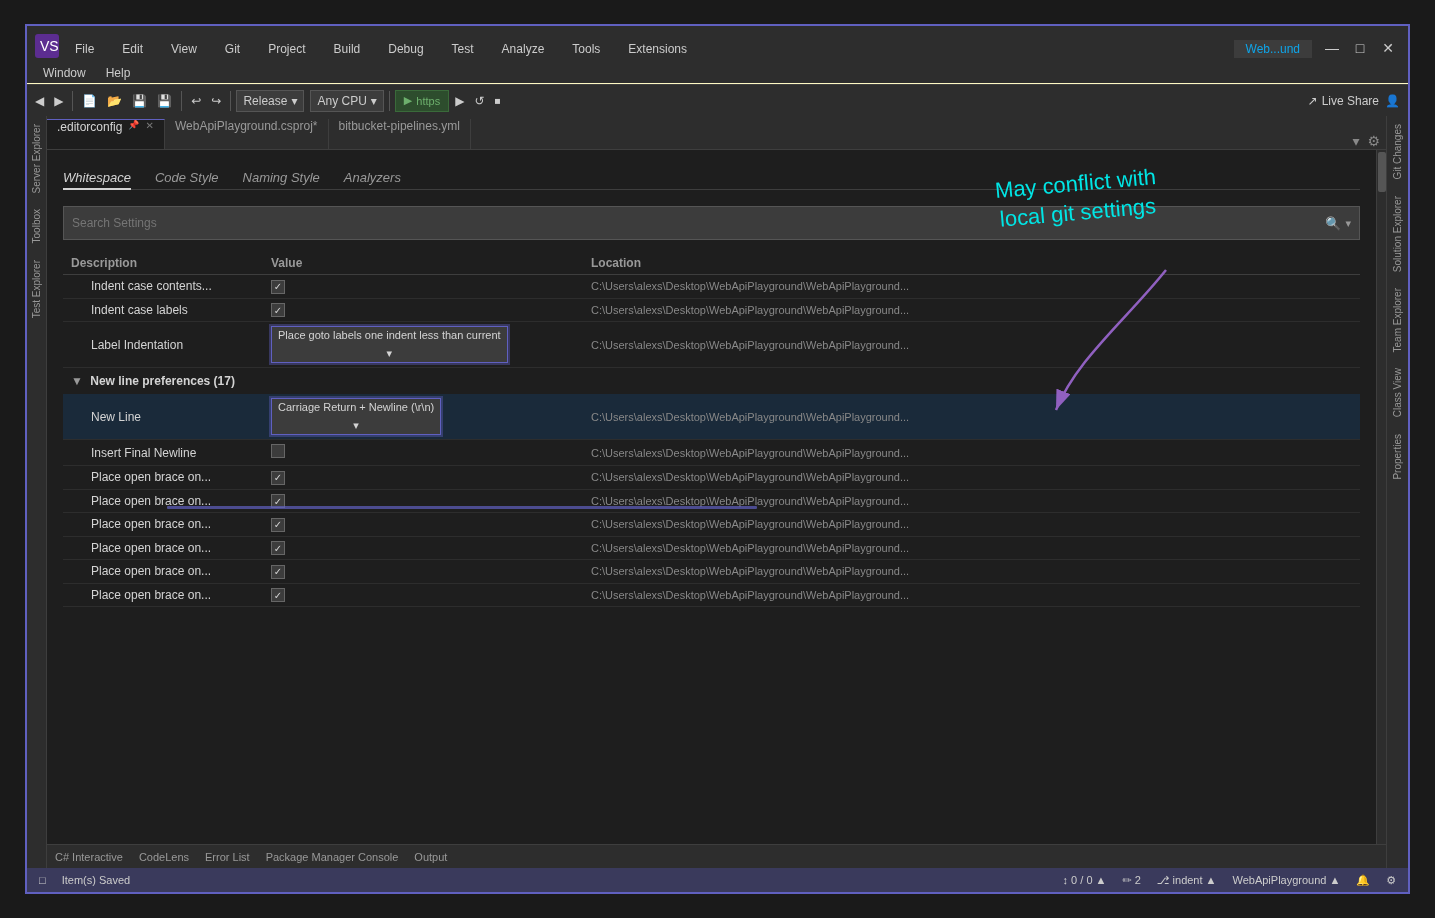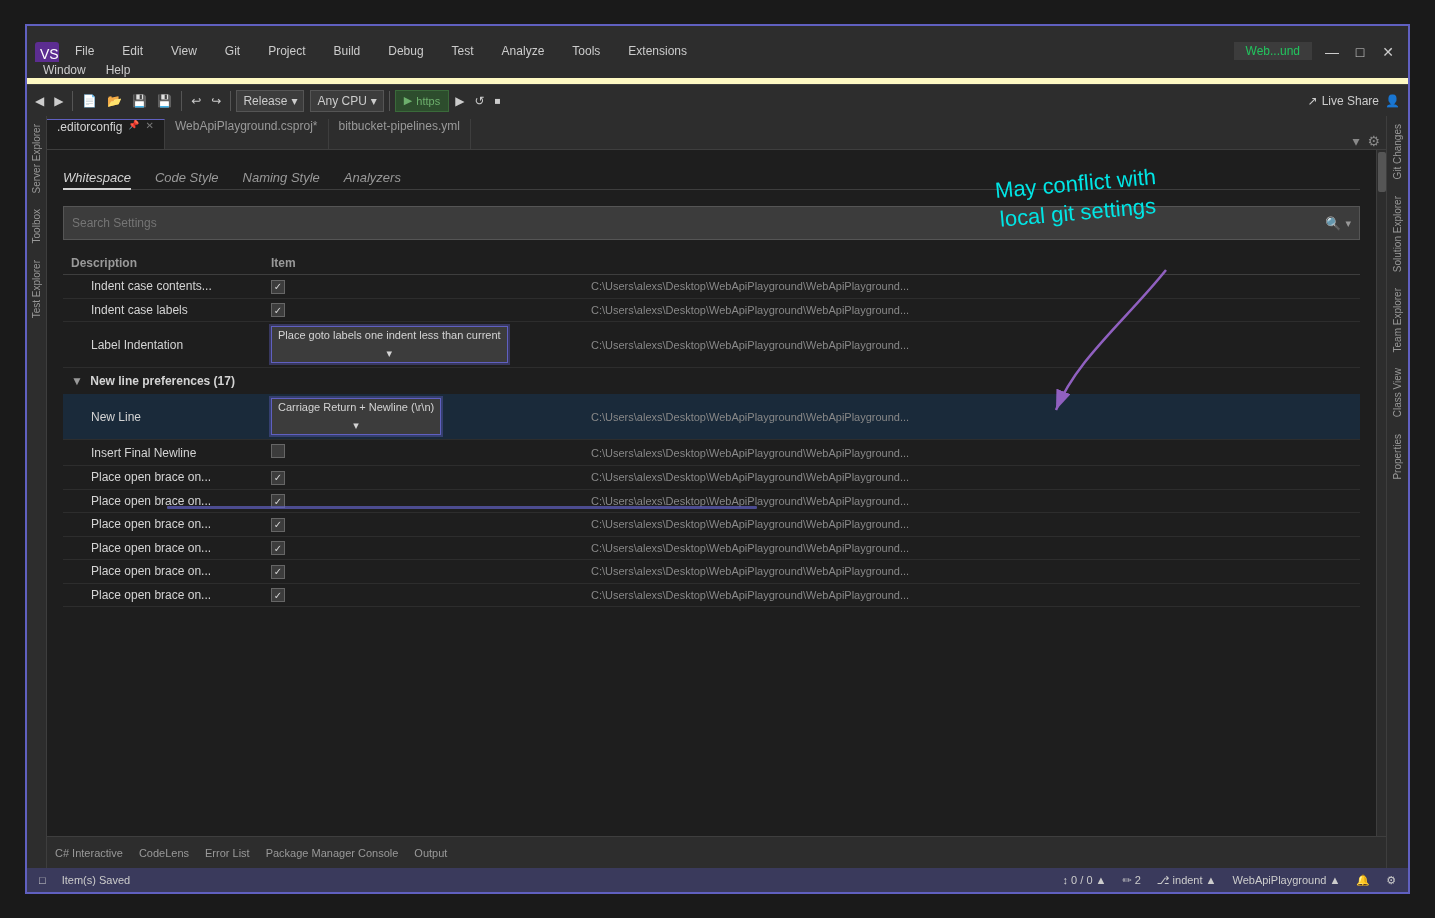--- a/index.html
+++ b/index.html
@@ -22,22 +22,22 @@
       display: flex;
       flex-direction: column;
       position: relative;
     }
 
     
     .title-bar {
       height: 36px;
       background: #2d2d2d;
       display: flex;
-      align-items: flex-start;
-      padding: 16px 8px;
+      align-items: flex-end;
+      padding: 4px 8px;
       gap: 8px;
       flex-shrink: 0;
     }
     .title-bar-logo {
       width: 24px;
       height: 24px;
       flex-shrink: 0;
     }
     .title-bar-menus {
       display: flex;
@@ -47,21 +47,21 @@
     .menu-item {
       padding: 2px 8px;
       color: #cccccc;
       cursor: pointer;
       font-size: 12px;
     }
     .title-bar-title {
       background: #3c3c3c;
       padding: 2px 12px;
       font-size: 12px;
-      color: #22c55e;
+      color: #0ea5e9;
       border-radius: 0;
     }
     .title-bar-controls {
       display: flex;
       gap: 4px;
     }
     .title-btn {
       width: 24px;
       height: 20px;
       background: transparent;
@@ -374,21 +374,21 @@
       background: #2d2d2d;
       display: flex;
       flex-direction: column;
       align-items: center;
       border-left: 1px solid #3e3e3e;
       flex-shrink: 0;
     }
 
     
     .bottom-panel {
-      height: 32px;
+      height: 24px;
       background: #2d2d2d;
       display: flex;
       align-items: center;
       padding: 0 8px;
       gap: 16px;
       border-top: 1px solid #3e3e3e;
       font-size: 11px;
       color: #999;
       flex-shrink: 0;
     }
@@ -466,21 +466,21 @@
       <span class="menu-item">Extensions</span>
     </div>
     <div class="title-bar-title">Web...und</div>
     <div class="title-bar-controls">
       <button class="title-btn">—</button>
       <button class="title-btn">□</button>
       <button class="title-btn close">✕</button>
     </div>
   </div>
 
-  <div style="height:22px; background:#2d2d2d; display:flex; align-items:center; padding:0 8px; gap:4px; border-bottom:6px solid #fef9c3; flex-shrink:0;">
+  <div style="height:22px; background:#2d2d2d; display:flex; align-items:center; padding:0 8px; gap:4px; border-bottom:1px solid #fef9c3; flex-shrink:0;">
     <span class="menu-item">Window</span>
     <span class="menu-item">Help</span>
   </div>
 
   <div class="toolbar">
     <button class="toolbar-btn">◀</button>
     <button class="toolbar-btn">▶</button>
     <div class="toolbar-separator"></div>
     <button class="toolbar-btn">📄</button>
     <button class="toolbar-btn">📂</button>
@@ -554,21 +554,22 @@
           <div class="search-bar">
             <input type="text" placeholder="Search Settings" style="">
             <span class="search-icon">🔍</span>
             <span style="color:#999; font-size:11px; margin-left:4px;">▾</span>
           </div>
 
           <div class="settings-table">
 
             <div class="table-header">
               <span>Description</span>
-              <span>Item</span>
+              <span>Value</span>
+              <span>Location</span>
             </div>
 
             <div class="table-row">
               <span class="indent">Indent case contents...</span>
               <span>
                 <span class="checkbox-val">✓</span>
               </span>
               <span class="location-text">C:\Users\alexs\Desktop\WebApiPlayground\WebApiPlayground...</span>
             </div>
 

